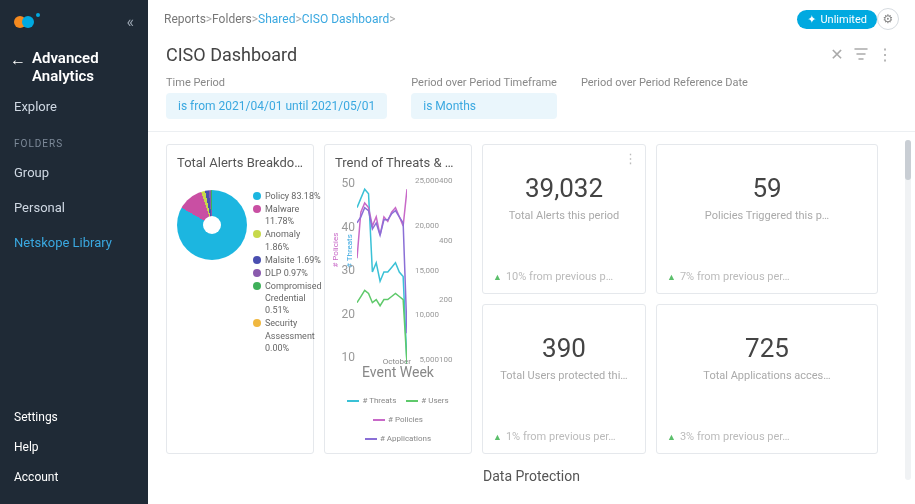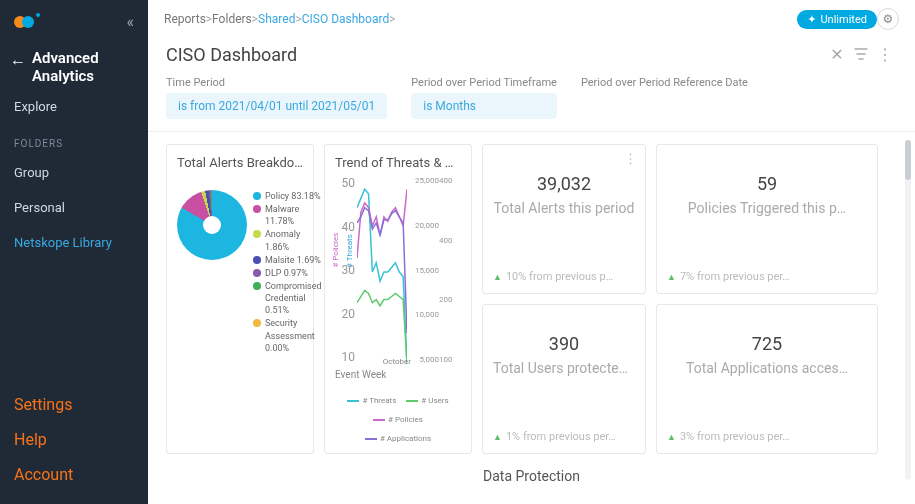--- a/index.html
+++ b/index.html
@@ -11,59 +11,59 @@
   .logo .c2 { position: absolute; width: 12px; height:12px; border-radius:50%; background:#00a9e0; left:8px; top:3px;}
   .logo .dot { position:absolute; width:4px;height:4px;border-radius:50%;background:#00a9e0; left:22px; top:0;}
   .collapse { font-size: 16px; color:#9aa5b1; cursor:pointer;}
   .sb-title-row { display:flex; align-items:flex-start; gap:6px; padding: 4px 14px 4px 10px; }
   .sb-title-row .arrow { color:#fff; font-size:16px; line-height:18px; padding-top:2px;}
   .sb-title { font-size: 15px; font-weight:600; line-height:1.2; }
   .sb-item { padding: 10px 14px; color:#cfd8e3; cursor:pointer; font-size:13px; }
   .sb-item.active { color:#3aa8e0; }
   .sb-label { padding: 14px 14px 6px 14px; font-size:10px; letter-spacing:1px; color:#7d8a99; }
   .sb-footer { margin-top:auto; padding: 0; }
-  .sb-footer .sb-item { padding:8px 14px; font-size:16px; color:#f97316; }
+  .sb-footer .sb-item { padding:8px 14px; font-size:12px; color:#ffffff; }
   .main { flex:1; display:flex; flex-direction:column; background:#fff; position:relative; }
   .topbar { display:flex; align-items:center; padding: 8px 16px; font-size:12px; color:#777; }
   .crumb-link { color:#3aa8e0; cursor:pointer; }
   .crumb-sep { color:#aaa; }
   .spacer { flex:1; }
   .pill { background:#00a9e0; color:#fff; border-radius:12px; padding:3px 10px; font-size:11px; display:flex; align-items:center; gap:4px; cursor:pointer;}
   .gear-btn { width:22px; height:22px; border:1px solid #d6dbe0; border-radius:50%; display:flex;align-items:center;justify-content:center; color:#888; cursor:pointer; font-size:12px;}
   .title-row { display:flex; align-items:center; padding: 4px 18px 10px 18px; }
   .page-title { font-size:18px; color:#444; }
   .tricon { width:24px; height:24px; display:flex; align-items:center; justify-content:center; color:#aaa; cursor:pointer; font-size:16px;}
   .filters { display:flex; gap:24px; padding: 0 24px 12px 18px; border-bottom:1px solid #eceff2; }
   .filter { display:flex; flex-direction:column; gap:4px; }
   .filter-label { font-size:11px; color:#888; }
   .chip { background:#eaf6fc; color:#3aa8e0; border-radius:4px; padding:6px 12px; font-size:12px; display:inline-block; cursor:pointer; }
   .content { flex:1; overflow:auto; padding: 12px 18px 18px 18px; background:#fff; }
   .grid { display:grid; grid-template-columns: 148px 148px 164px 222px; gap:10px; }
   .card { border:1px solid #e5e8ec; border-radius:3px; padding:10px; background:#fff; display:flex; flex-direction:column; }
   .metric { grid-row: span 1; height:150px; align-items:center; justify-content:center; text-align:center; position:relative; }
   .metric .kebab { position:absolute; top:6px; right:8px; color:#bbb; cursor:pointer;}
-  .metric-value { font-size:18px; color:#444; font-weight:400; margin-top:18px;}
-  .metric-label { font-size:14px; color:#aaa; margin-top:6px; white-space:nowrap; overflow:hidden; text-overflow:ellipsis; max-width:100%;}
+  .metric-value { font-size:26px; color:#444; font-weight:400; margin-top:18px;}
+  .metric-label { font-size:11px; color:#aaa; margin-top:6px; white-space:nowrap; overflow:hidden; text-overflow:ellipsis; max-width:100%;}
   .metric-delta { font-size:11px; color:#bbb; margin-top:auto; align-self:flex-start; display:flex; align-items:center; gap:4px;}
   .metric-delta.up .tri { color:#5bbf6b; }
   .tri { font-size:9px; }
   .tall { grid-row: 1 / span 2; height:310px; }
   .card-title { font-size:13px; color:#555; margin-bottom:6px; white-space:nowrap; overflow:hidden; text-overflow:ellipsis;}
   .pie-wrap { display:flex; align-items:flex-start; gap:6px; margin-top:14px; }
   .pie { width:70px; height:70px; border-radius:50%; position:relative; flex-shrink:0; }
   .pie::after { content:""; position:absolute; inset:26px; background:#fff; border-radius:50%; }
   .legend { font-size:9px; line-height:1.35; color:#666;}
   .legend .row { display:flex; align-items:flex-start; gap:4px; margin-bottom:1px;}
   .sw { width:8px; height:8px; border-radius:50%; flex-shrink:0; margin-top:2px;}
   .linechart { flex:1; position:relative; }
   .axis-l { position:absolute; left:0; top:0; bottom:30px; width:20px; font-size:12px; color:#999; display:flex; flex-direction:column; justify-content:space-between; align-items:flex-end; }
   .axis-r { position:absolute; right:0; top:0; bottom:30px; width:22px; font-size:8px; color:#999; display:flex; flex-direction:column; justify-content:space-between; align-items:flex-start; }
   .axis-r2 { position:absolute; right:22px; top:0; bottom:30px; width:30px; font-size:8px; color:#999; display:flex; flex-direction:column; justify-content:space-between; align-items:flex-end; }
   .plot { position:absolute; left:22px; right:54px; top:4px; bottom:30px; }
-  .xlabel { position:absolute; bottom:14px; left:0; right:0; font-size:10px; color:#888; }
+  .xlabel { position:absolute; bottom:14px; left:0; right:0; text-align:center; font-size:14px; color:#888; }
   .xright { position:absolute; bottom:28px; right:50px; font-size:8px; color:#888; }
   .mini-legend { display:flex; gap:10px; flex-wrap:wrap; justify-content:center; font-size:8px; color:#888; margin-top:2px;}
   .mini-legend .it { display:flex; align-items:center; gap:3px;}
   .dash { width:12px; height:2px; }
   .ylab1 { position:absolute; left:-4px; top:50%; transform: rotate(-90deg) translateX(50%); font-size:8px; color:#c869c8; transform-origin: left top;}
   .ylab2 { position:absolute; left:10px; top:50%; transform: rotate(-90deg) translateX(50%); font-size:8px; color:#3aa8e0; transform-origin: left top;}
   .section-title { margin-top:14px; font-size:14px; color:#555; text-align:center;}
   .scrollbar { position:absolute; right:4px; top:140px; width:6px; height:340px; background:#f0f2f4; border-radius:3px; }
   .scrollbar .thumb { position:absolute; left:0; right:0; top:0; height:40px; background:#c9ced4; border-radius:3px; }
 </style>

